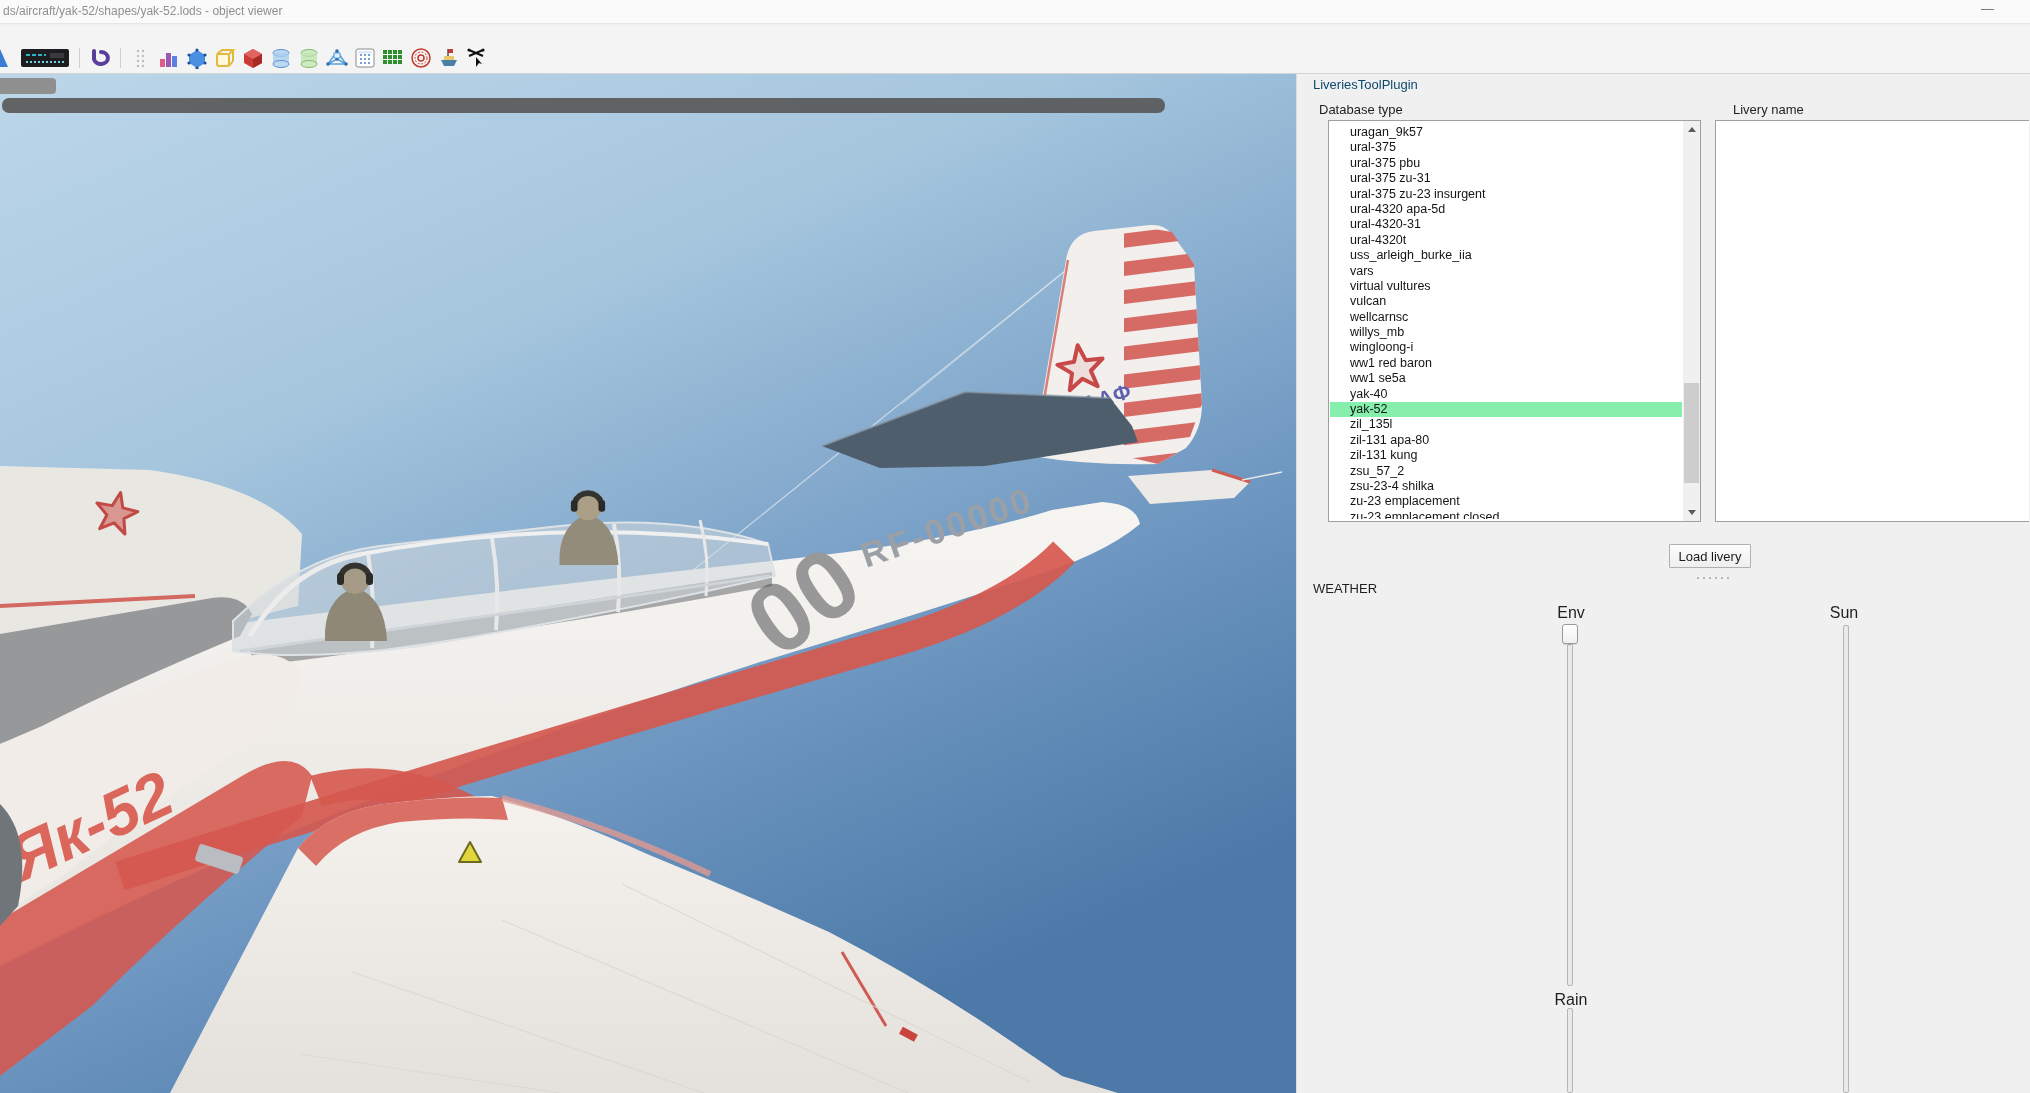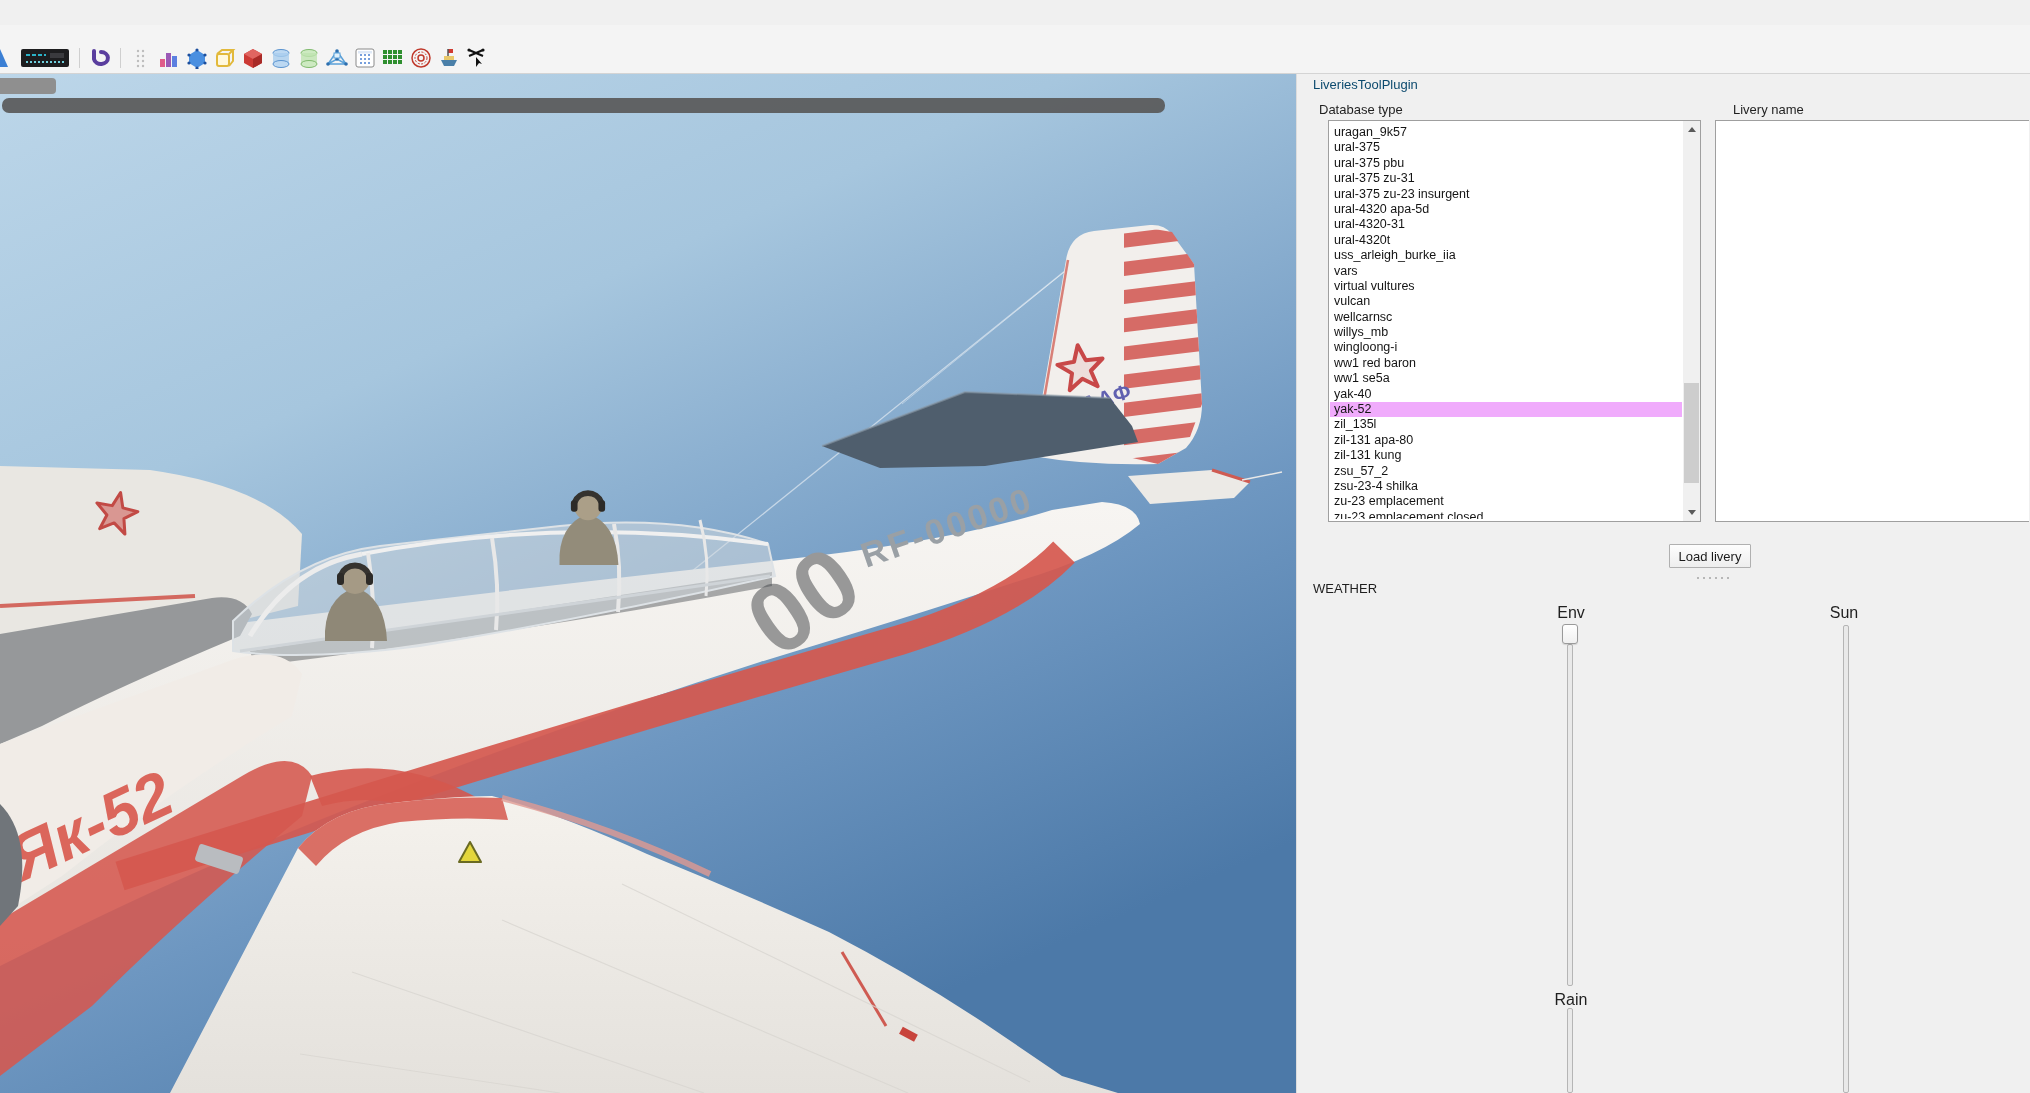--- a/index.html
+++ b/index.html
@@ -34,22 +34,22 @@
   .panel-title { position:absolute; left:16px; top:3px; font-size:13px; color:#0c4a6e; }
   .field-label { position:absolute; font-size:13px; color:#1f1f1f; }
   .label-db { left:22px; top:28px; }
   .label-lv { left:436px; top:28px; }
 
   .listbox { position:absolute; top:46px; height:402px; background:#ffffff; border:1px solid #9f9f9f; }
   .listbox.db { left:31px;  width:373px; }
   .listbox.lv { left:418px; width:314px; border-right:none; }
   .list-items { position:absolute; left:1px; top:2px; right:18px; bottom:2px; overflow:hidden; padding-top:2px; }
   .list-item { height:15.4px; line-height:15.4px; font-size:12.5px; color:#141414;
-    padding-left:4px; white-space:nowrap; cursor:default; }
-  .list-item.selected { background:#f0abfc; }
+    padding-left:20px; white-space:nowrap; cursor:default; }
+  .list-item.selected { background:#86efac; }
 
   .scrollbar { position:absolute; right:0; top:0; width:17px; height:100%; background:#f0f0f0; }
   .scroll-btn { position:absolute; left:0; width:17px; height:17px; background:#f0f0f0;
     display:flex; align-items:center; justify-content:center; }
   .scroll-btn.up { top:0; } .scroll-btn.down { bottom:0; }
   .tri-up { width:0; height:0; border-left:4px solid transparent; border-right:4px solid transparent;
     border-bottom:5px solid #5a5a5a; }
   .tri-down { width:0; height:0; border-left:4px solid transparent; border-right:4px solid transparent;
     border-top:5px solid #5a5a5a; }
   .scroll-thumb { position:absolute; left:1px; top:262px; width:15px; height:100px; background:#cdcdcd; }
@@ -73,20 +73,24 @@
   .groove-rain { left:270px; top:934px; height:85px; }
   .slider-handle { position:absolute; width:16px; height:20px; background:linear-gradient(#ffffff,#f0f0f0);
     border:1px solid #9a9a9a; border-radius:3px; box-shadow:0 1px 1px rgba(0,0,0,.12); }
   .handle-env { left:265px; top:550px; }
 </style>
 </head>
 <body>
 
 <div class="app">
 
+  <div class="titlebar">
+    <span class="title">ds/aircraft/yak-52/shapes/yak-52.lods - object viewer</span>
+    <span class="minbtn">—</span>
+  </div>
 
   <div class="toolbar">
     <div class="iconrow">
       <span class="ticon" style="margin-left:-8px">
         <svg width="22" height="22">
             <polygon points="8,2 16,20 0,20" fill="#3b7fd4"></polygon>
           </svg>
         </span>
       <span class="ticon" style="width:50px">
         <svg width="50" height="22">

